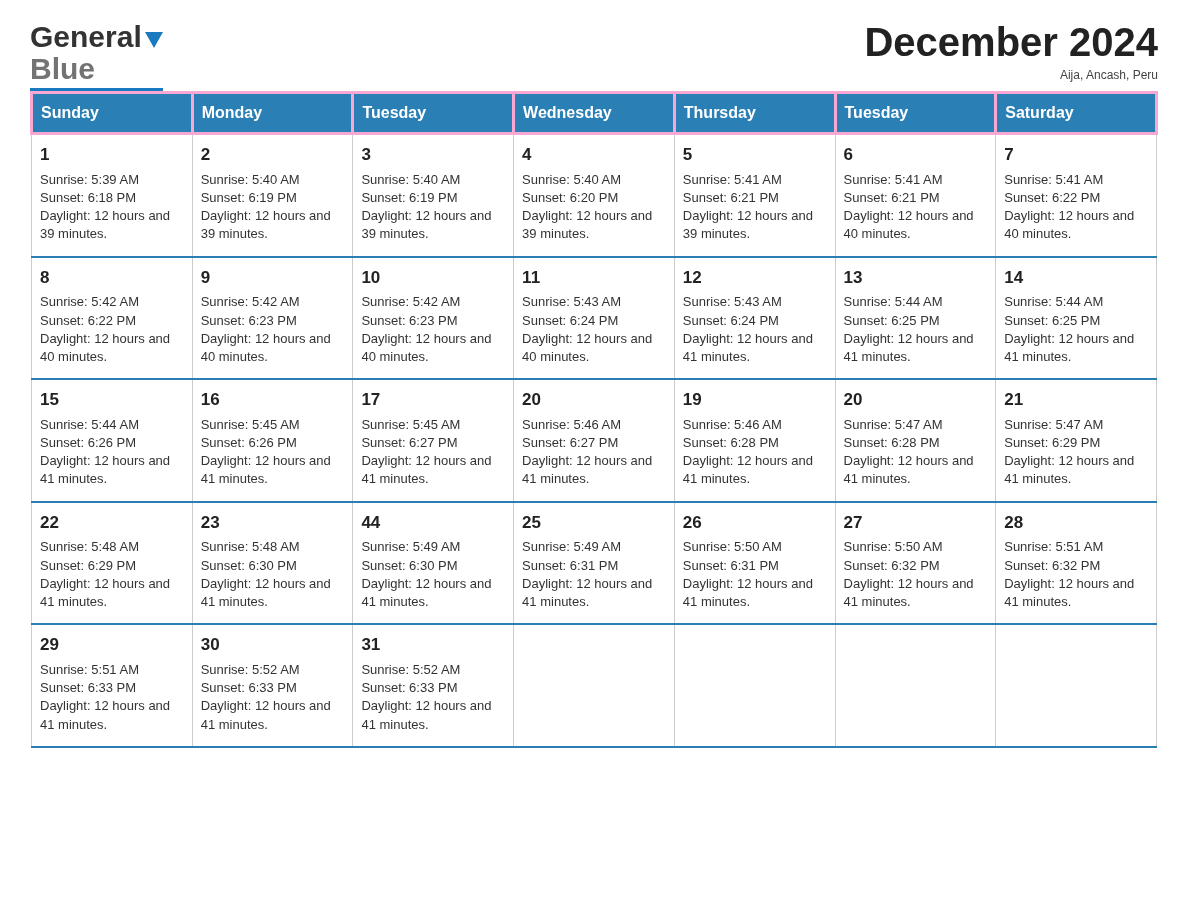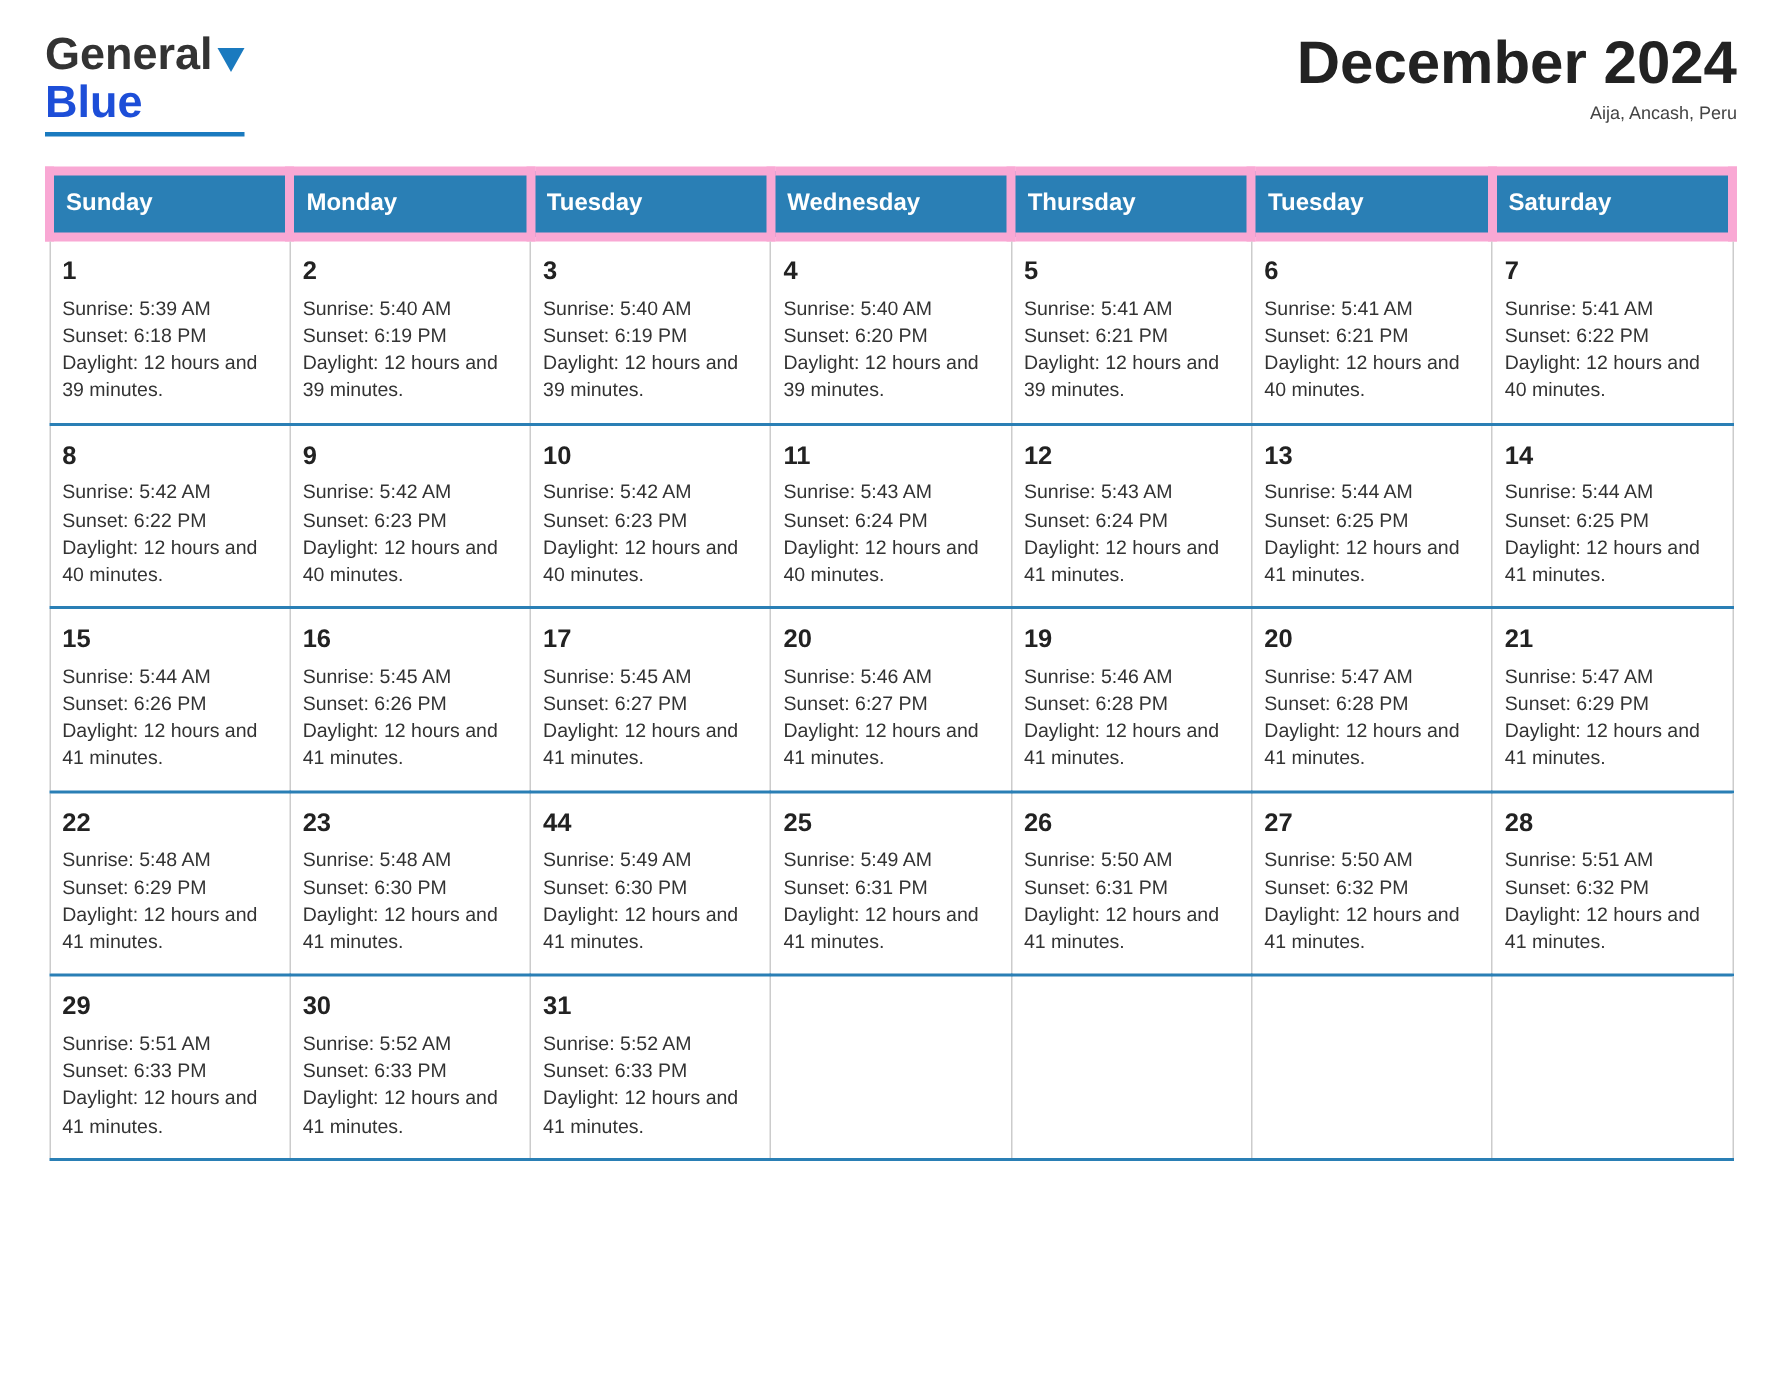--- a/index.html
+++ b/index.html
@@ -7,21 +7,20 @@
       font-family: Arial, sans-serif;
       background: #fff;
       width: 1188px;
       min-height: 918px;
       padding: 20px 30px;
     }
     .header {
       display: flex;
       justify-content: space-between;
       align-items: flex-start;
-      margin-bottom: 20px;
     }
     .logo {
       display: flex;
       flex-direction: column;
       align-items: flex-start;
     }
     .title-area {
       text-align: right;
     }
     .month-title {
@@ -40,21 +39,21 @@
       border-collapse: collapse;
       border: 1px solid #aaa;
     }
     .calendar-table th {
       background: #2a7fb5;
       color: #fff;
       font-size: 16px;
       font-weight: bold;
       padding: 10px 8px;
       text-align: left;
-      border: 6px solid #f9a8d4;
+      border: 3px solid #f9a8d4;
     }
     .calendar-table td {
       vertical-align: top;
       padding: 8px 8px 12px 8px;
       border: 1px solid #ccc;
       width: 14.28%;
       min-height: 100px;
       font-size: 13px;
       color: #333;
       line-height: 1.4;
@@ -74,21 +73,21 @@
 </head>
 <body>
 
 <div class="header">
   <div class="logo">
     <div style="display:flex; align-items:center; gap:0px;">
       <span style="font-size:30px; font-weight:bold; color:#333;">General</span>
       <span style="display:inline-block; width:0; height:0; border-left:9px solid transparent; border-right:9px solid transparent; border-top:16px solid #1a7abf; margin-left:3px; margin-top:6px;"></span>
     </div>
     <div style="display:flex; align-items:center; margin-top:-2px;">
-      <span style="font-size:30px; font-weight:bold; color:#1d4ed8; margin-right:4px;">Blue</span>
+      <span style="font-size:30px; font-weight:bold; color:#737373; margin-right:4px;">Blue</span>
     </div>
     <div style="height:3px; background:#1a7abf; width:100%; margin-top:2px;"></div>
   </div>
 
   <div class="title-area">
     <div class="month-title">December 2024</div>
     <div class="subtitle">Aija, Ancash, Peru</div>
   </div>
 </div>
 

